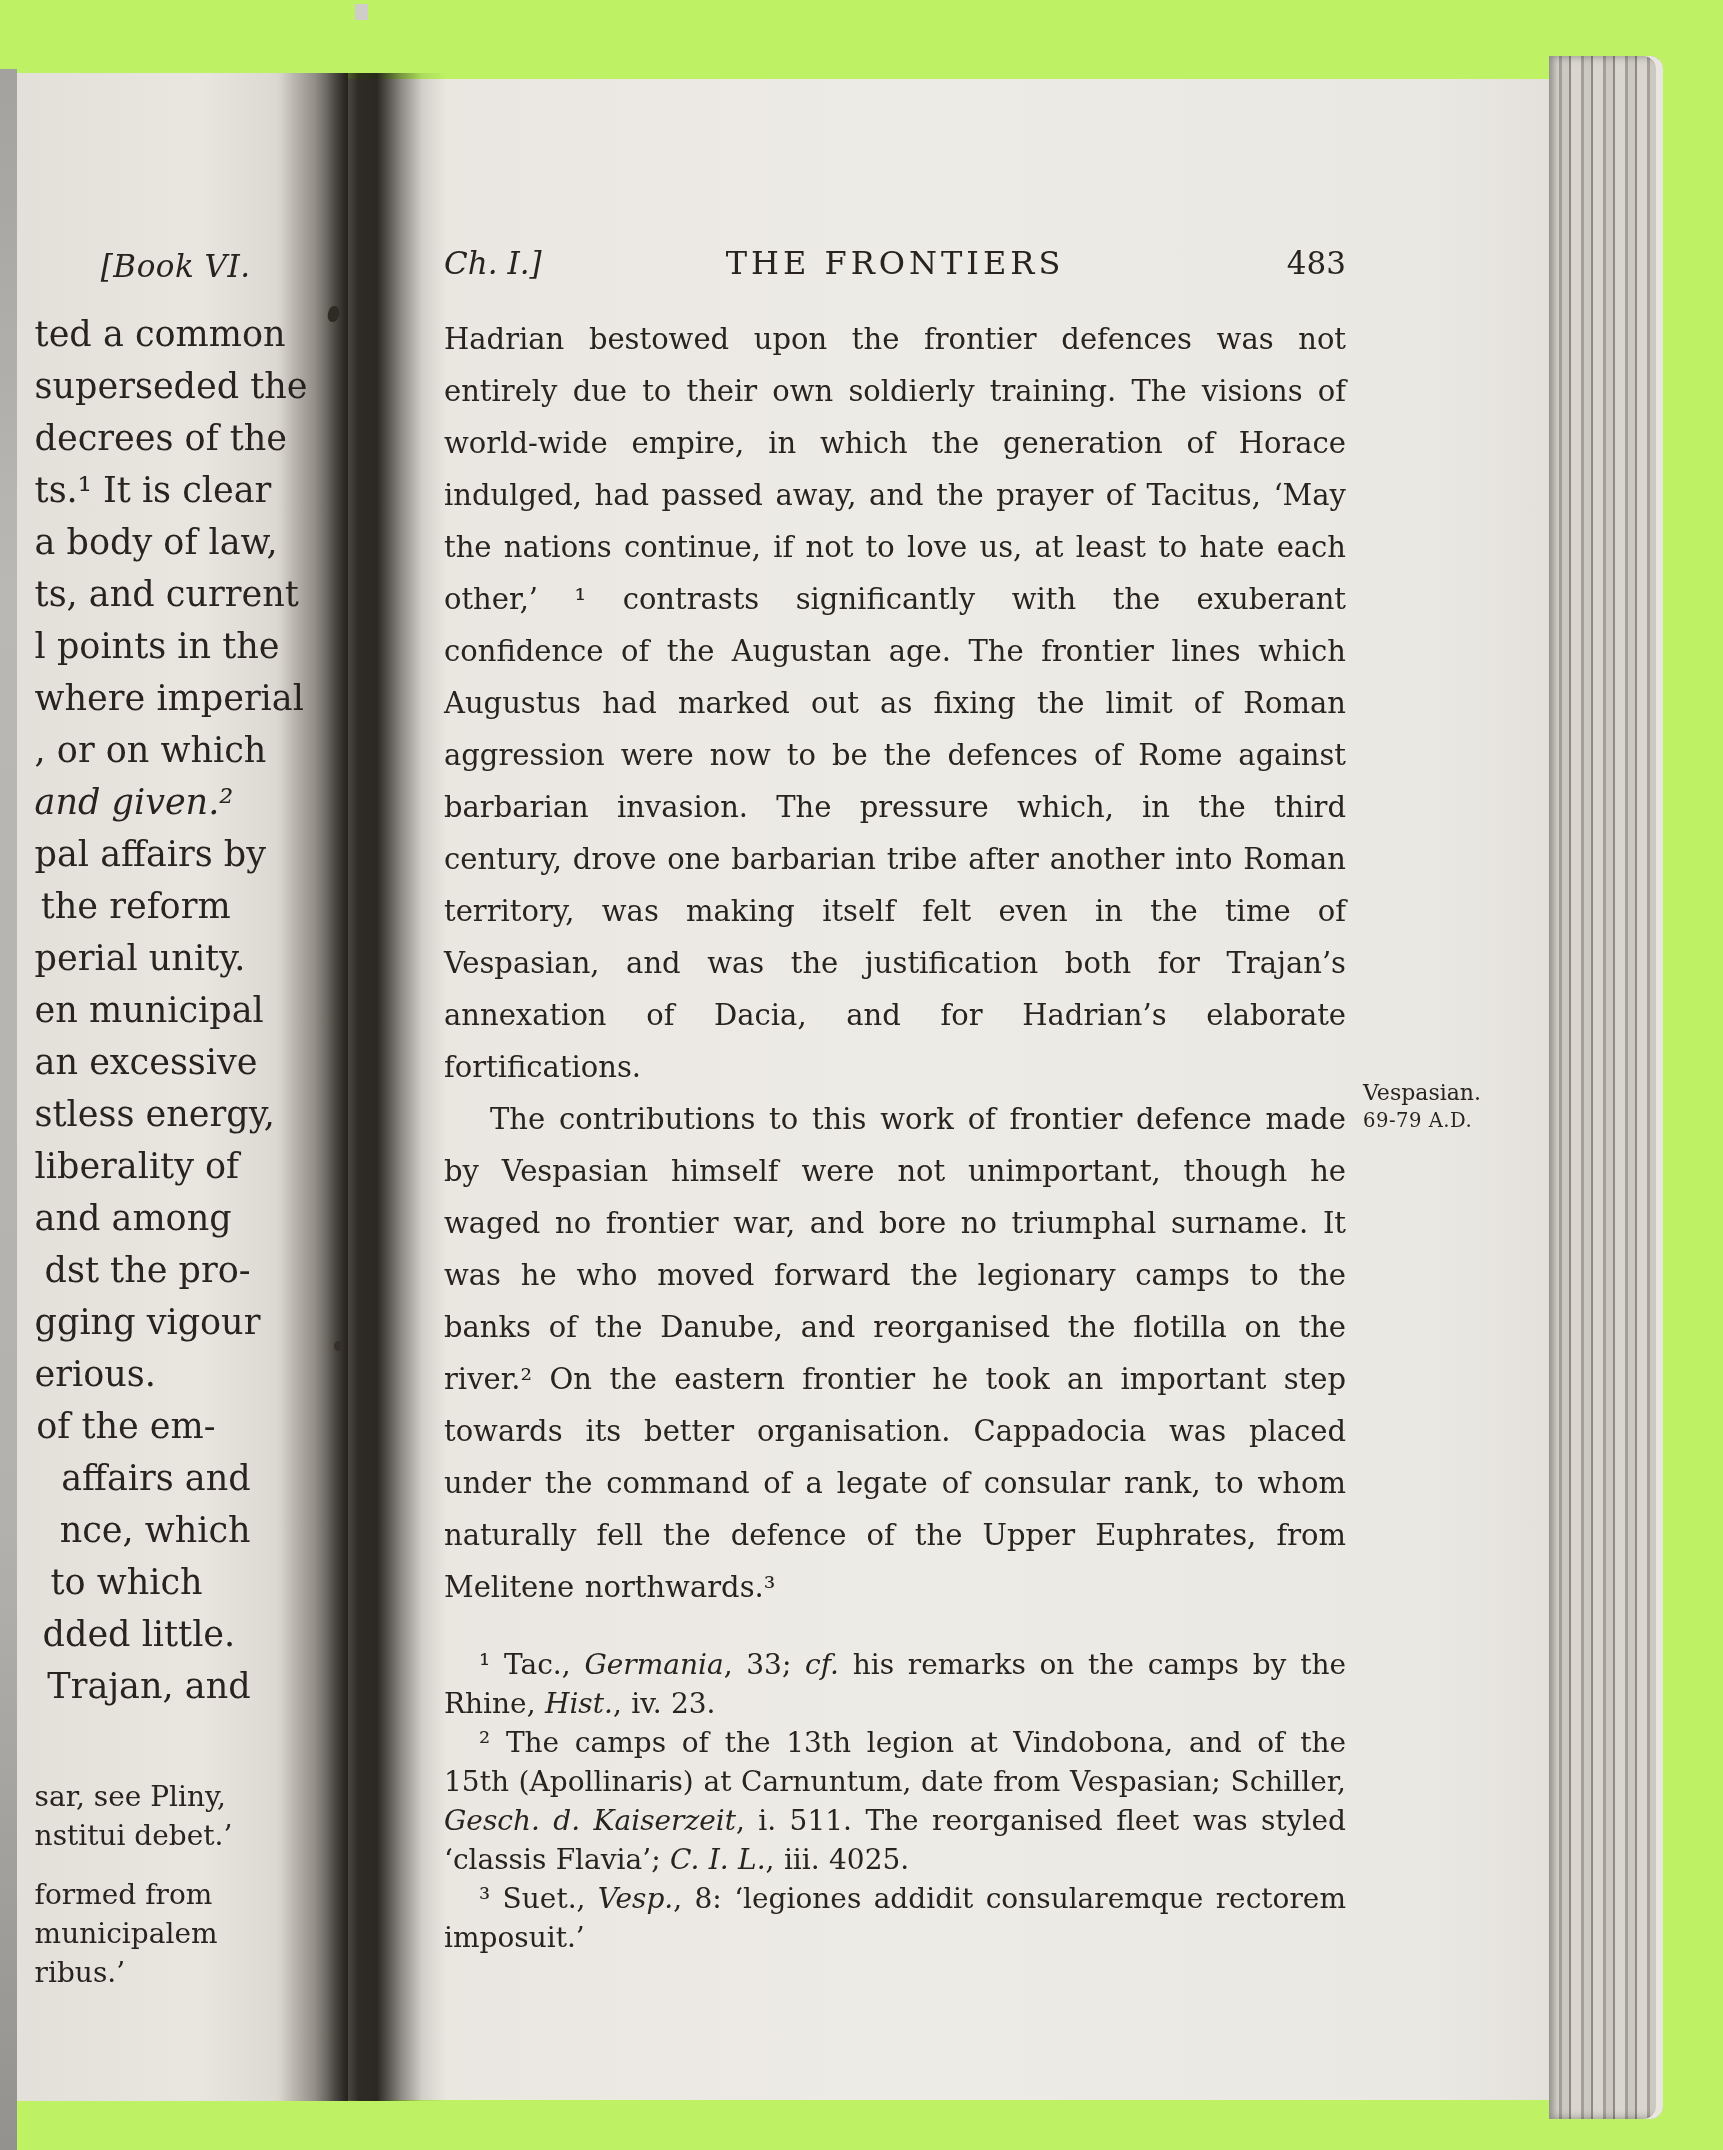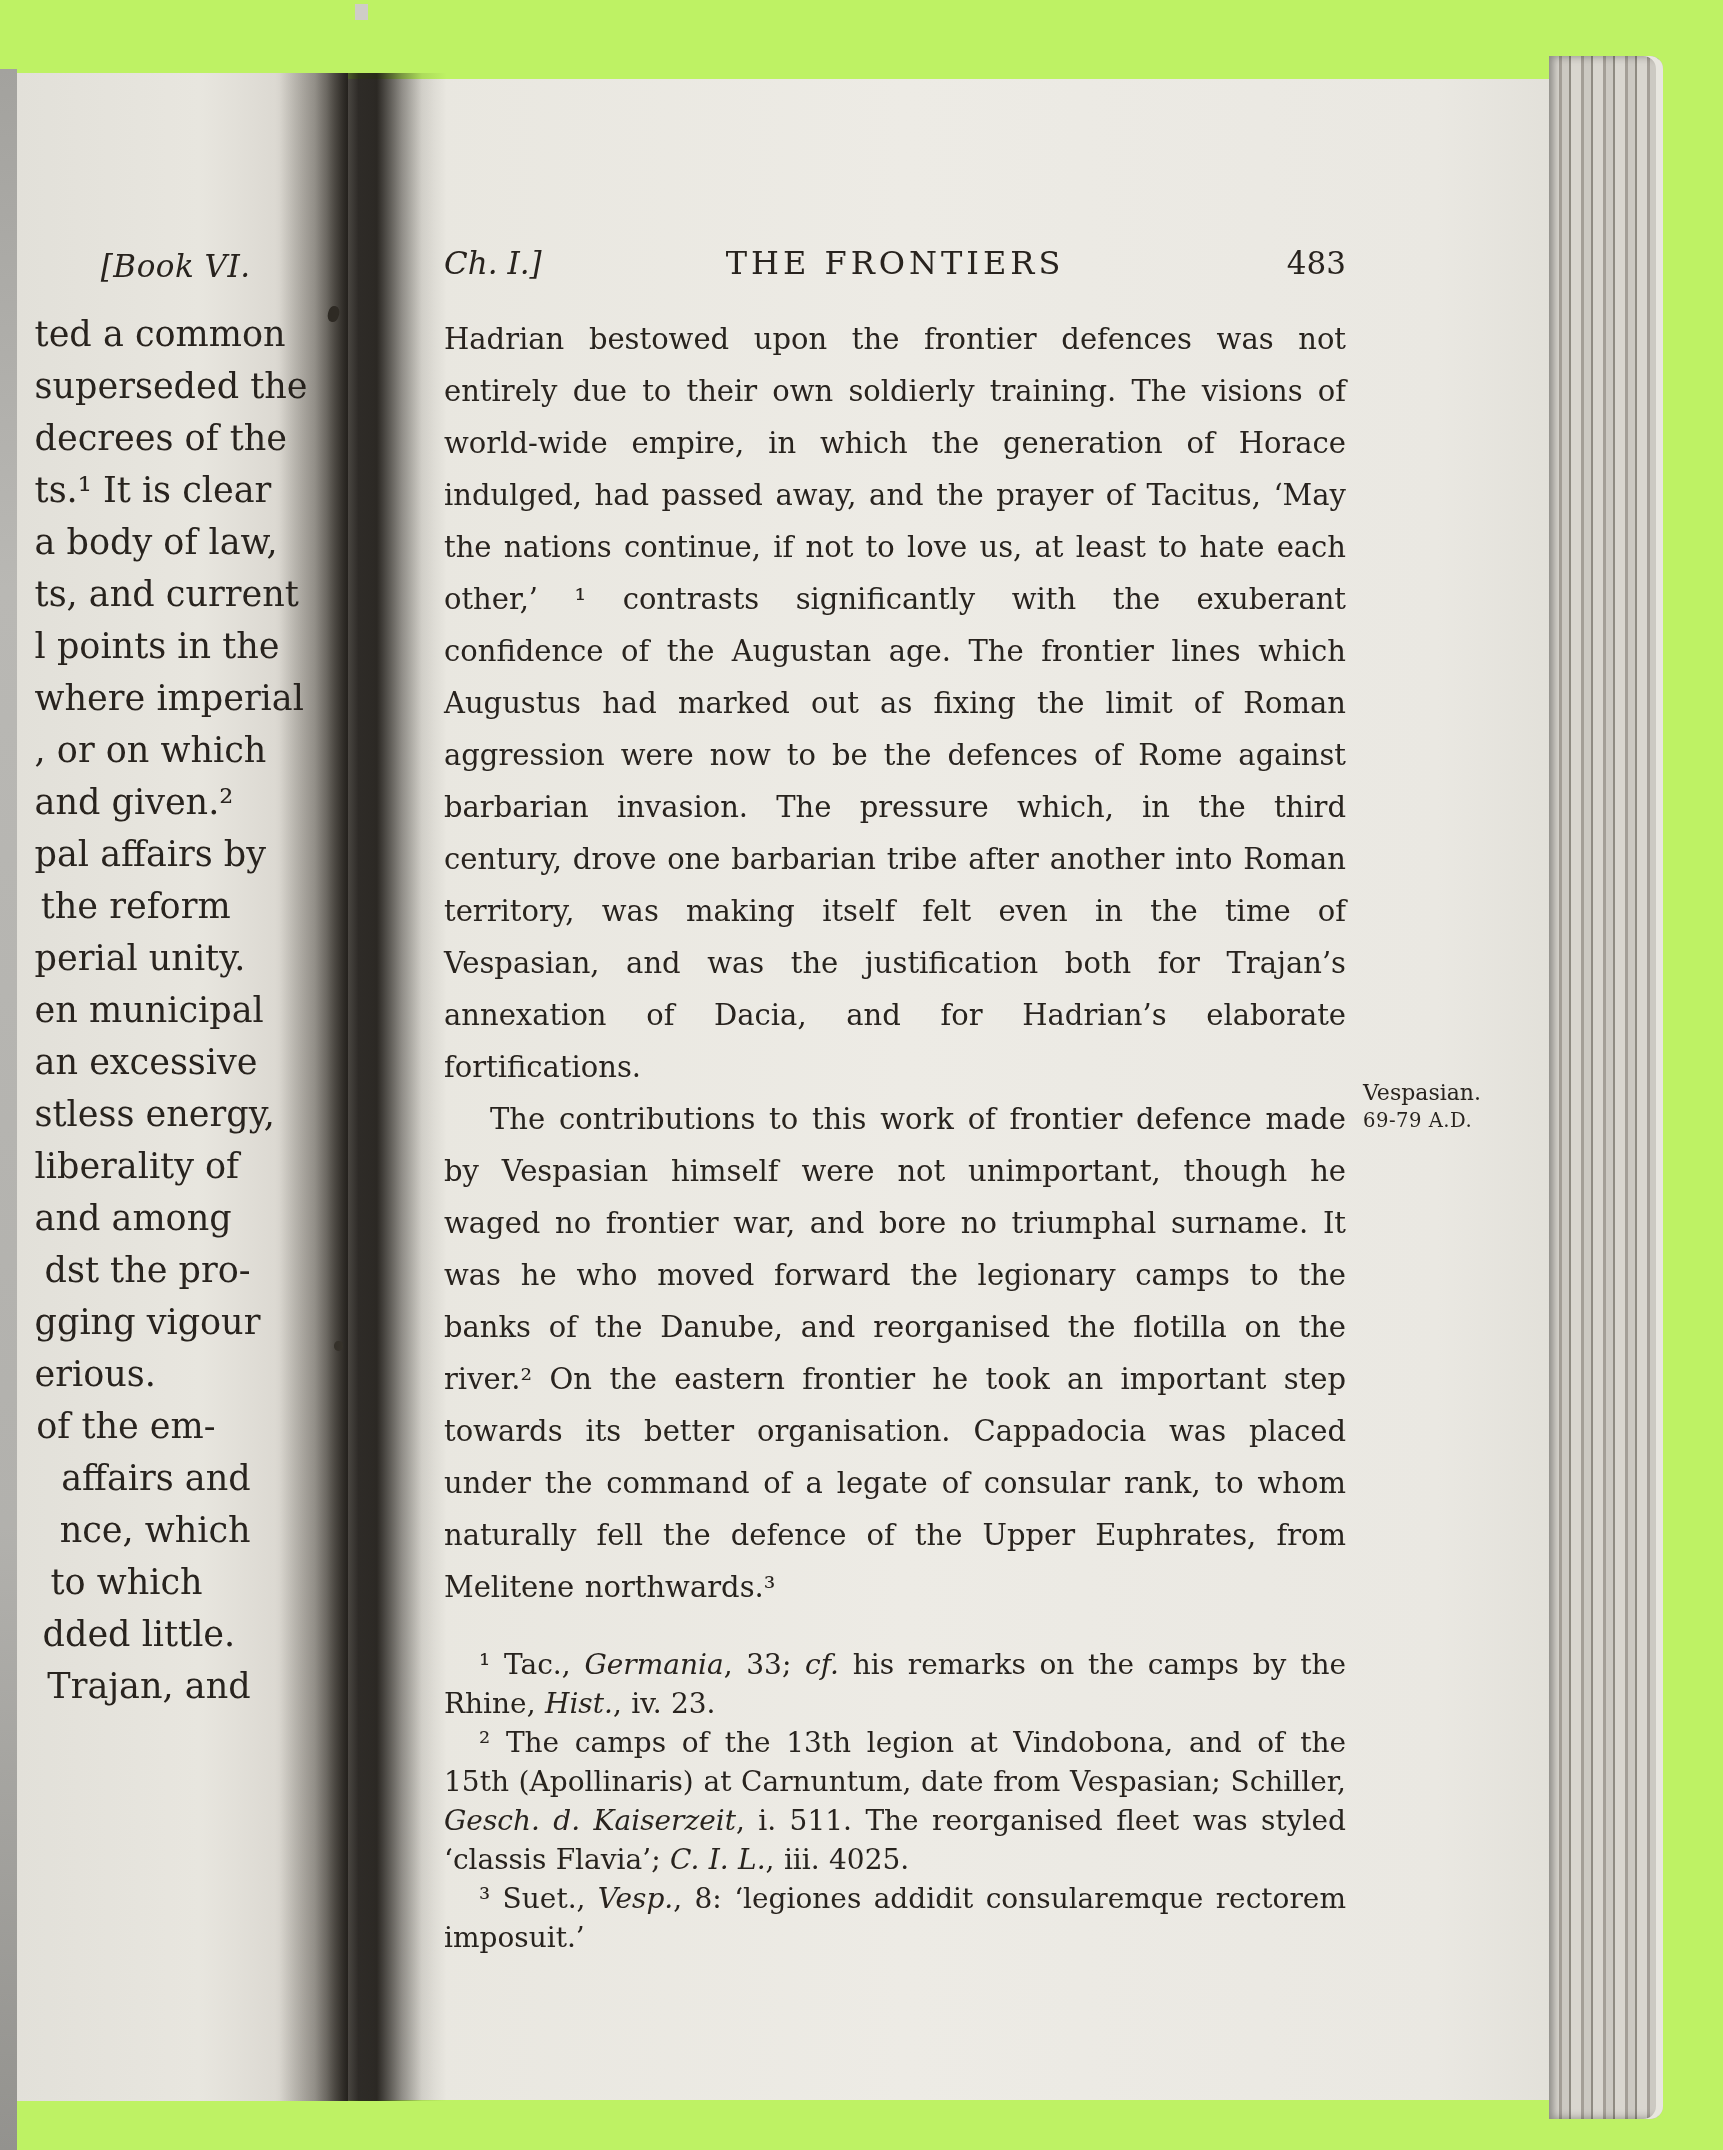--- a/index.html
+++ b/index.html
@@ -121,40 +121,51 @@
     <div class="lp-body">
       <div>ted a common</div>
       <div>superseded the</div>
       <div>decrees of the</div>
       <div>ts.¹  It is clear</div>
       <div>a body of law,</div>
       <div>ts, and current</div>
       <div>l points in the</div>
       <div>where imperial</div>
       <div>, or on which</div>
-      <div style="padding-right:38px;">and given.²</div>
+      <div style="padding-right:38px;font-style:italic;">and given.²</div>
       <div>pal affairs by</div>
       <div style="padding-right:20px;">the reform</div>
       <div style="padding-right:20px;">perial unity.</div>
       <div>en municipal</div>
       <div>an excessive</div>
       <div>stless energy,</div>
       <div style="padding-right:15px;">liberality of</div>
       <div style="padding-right:22.6px;">and among</div>
       <div>dst the pro-</div>
       <div>gging vigour</div>
       <div style="padding-right:123px;">erious.</div>
       <div style="padding-right:35px;">of the em-</div>
       <div>affairs and</div>
       <div>nce, which</div>
       <div style="padding-right:48px;">to which</div>
       <div style="padding-right:50px;margin-left:8px;">dded little.</div>
       <div>Trajan, and</div>
     </div>
 
+    <div class="lp-foot">
+      <div class="grp1">
+        <div style="padding-right:48px;">sar, see Pliny,</div>
+        <div style="padding-right:70px;">nstitui debet.’</div>
+      </div>
+      <div class="grp2">
+        <div style="padding-right:75px;">formed from</div>
+        <div style="padding-right:65px;">municipalem</div>
+        <div style="padding-right:146px;">ribus.’</div>
+      </div>
+    </div>
   </div>
 
   <div class="right-page">
 
     <div class="rp-content">
 
       <div class="rp-header">
         <span class="rp-ch">Ch. I.]</span>
         <span class="rp-title">THE FRONTIERS</span>
         <span class="rp-num">483</span>

